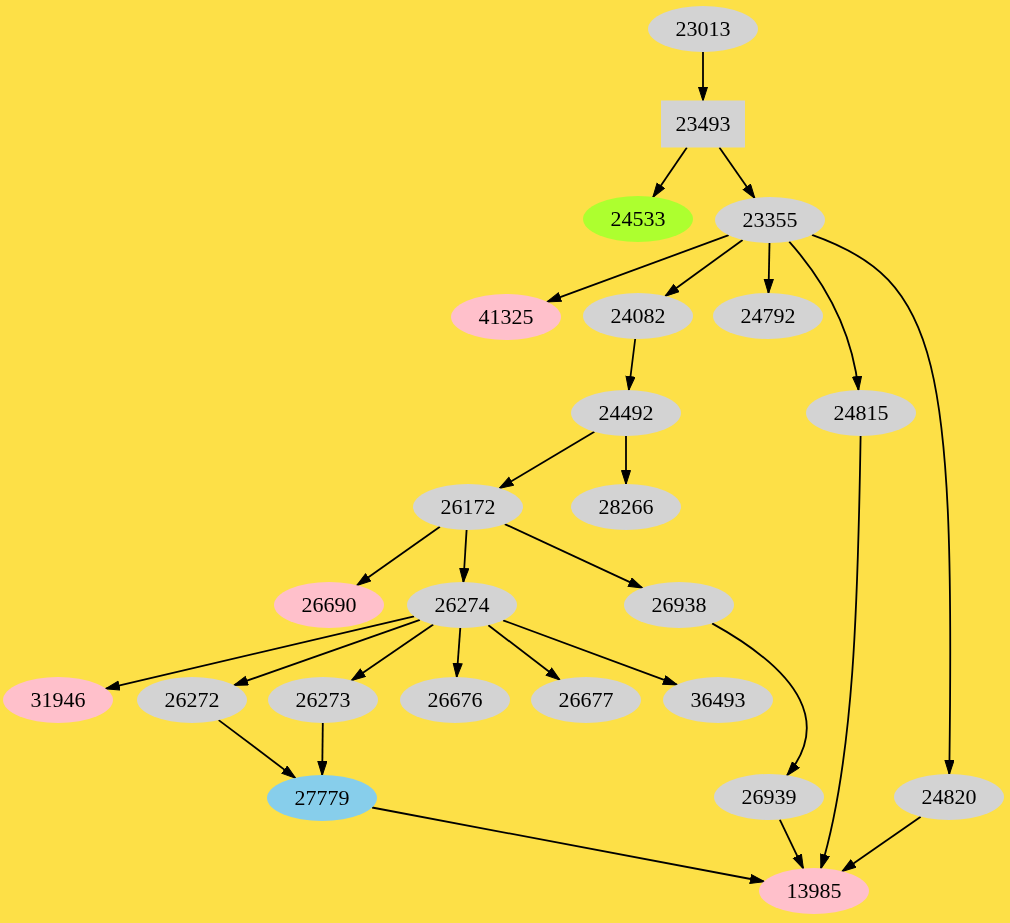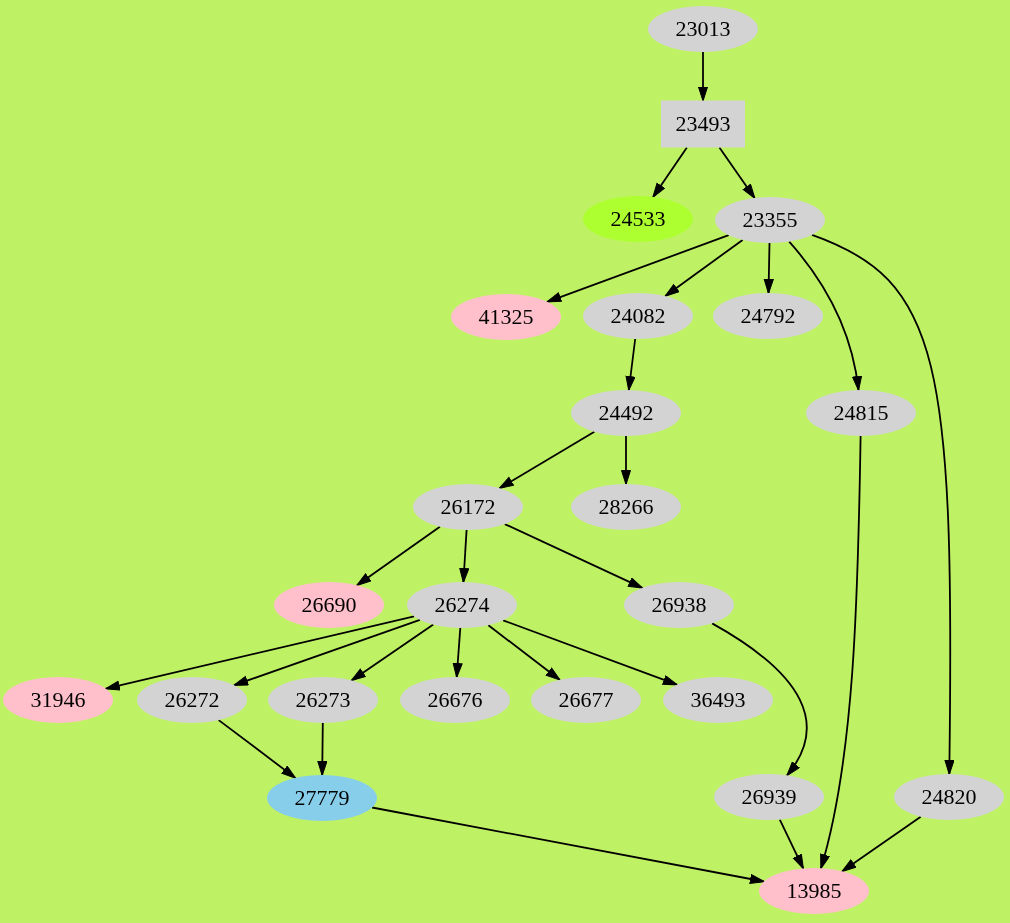--- a/index.html
+++ b/index.html
@@ -6,21 +6,21 @@
   html, body {
     margin: 0;
     padding: 0;
     background: #ffffff;
     font-family: "Liberation Serif", "DejaVu Serif", serif;
   }
   #graph-wrap {
     position: relative;
     width: 1010px;
     height: 923px;
-    background: #bef264;
+    background: #fde047;
     overflow: hidden;
   }
   svg text {
     font-family: "Liberation Serif", "DejaVu Serif", serif;
     font-size: 22px;
     fill: #000000;
     text-anchor: middle;
   }
   .edge-path {
     fill: none;

